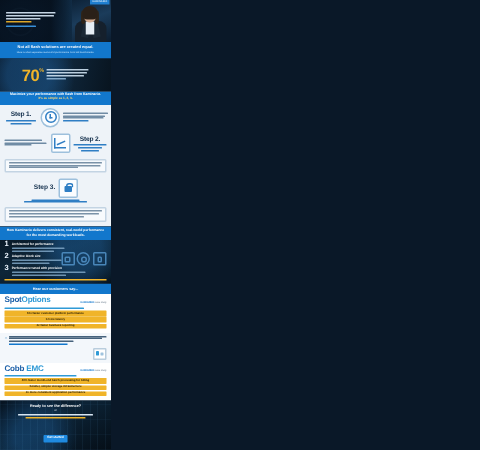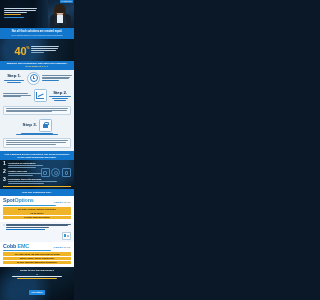--- a/index.html
+++ b/index.html
@@ -184,21 +184,21 @@
     </div>
   </div>
 
   <div class="band">
     <div class="t1">Not all flash solutions are created equal.</div>
     <div class="t2">Here is what separates real-world performance from lab benchmarks.</div>
   </div>
 
   <div class="stat">
     <div>
-      <span class="big">40</span><span class="pct">%</span>
+      <span class="big">70</span><span class="pct">%</span>
     </div>
     <div class="sd">
       <span class="tl" style="width:100%"></span>
       <span class="tl" style="width:94%"></span>
       <span class="tl" style="width:88%"></span>
       <span class="tl sm" style="width:46%;margin-top:1px"></span>
     </div>
   </div>
 
   <div class="steps">

